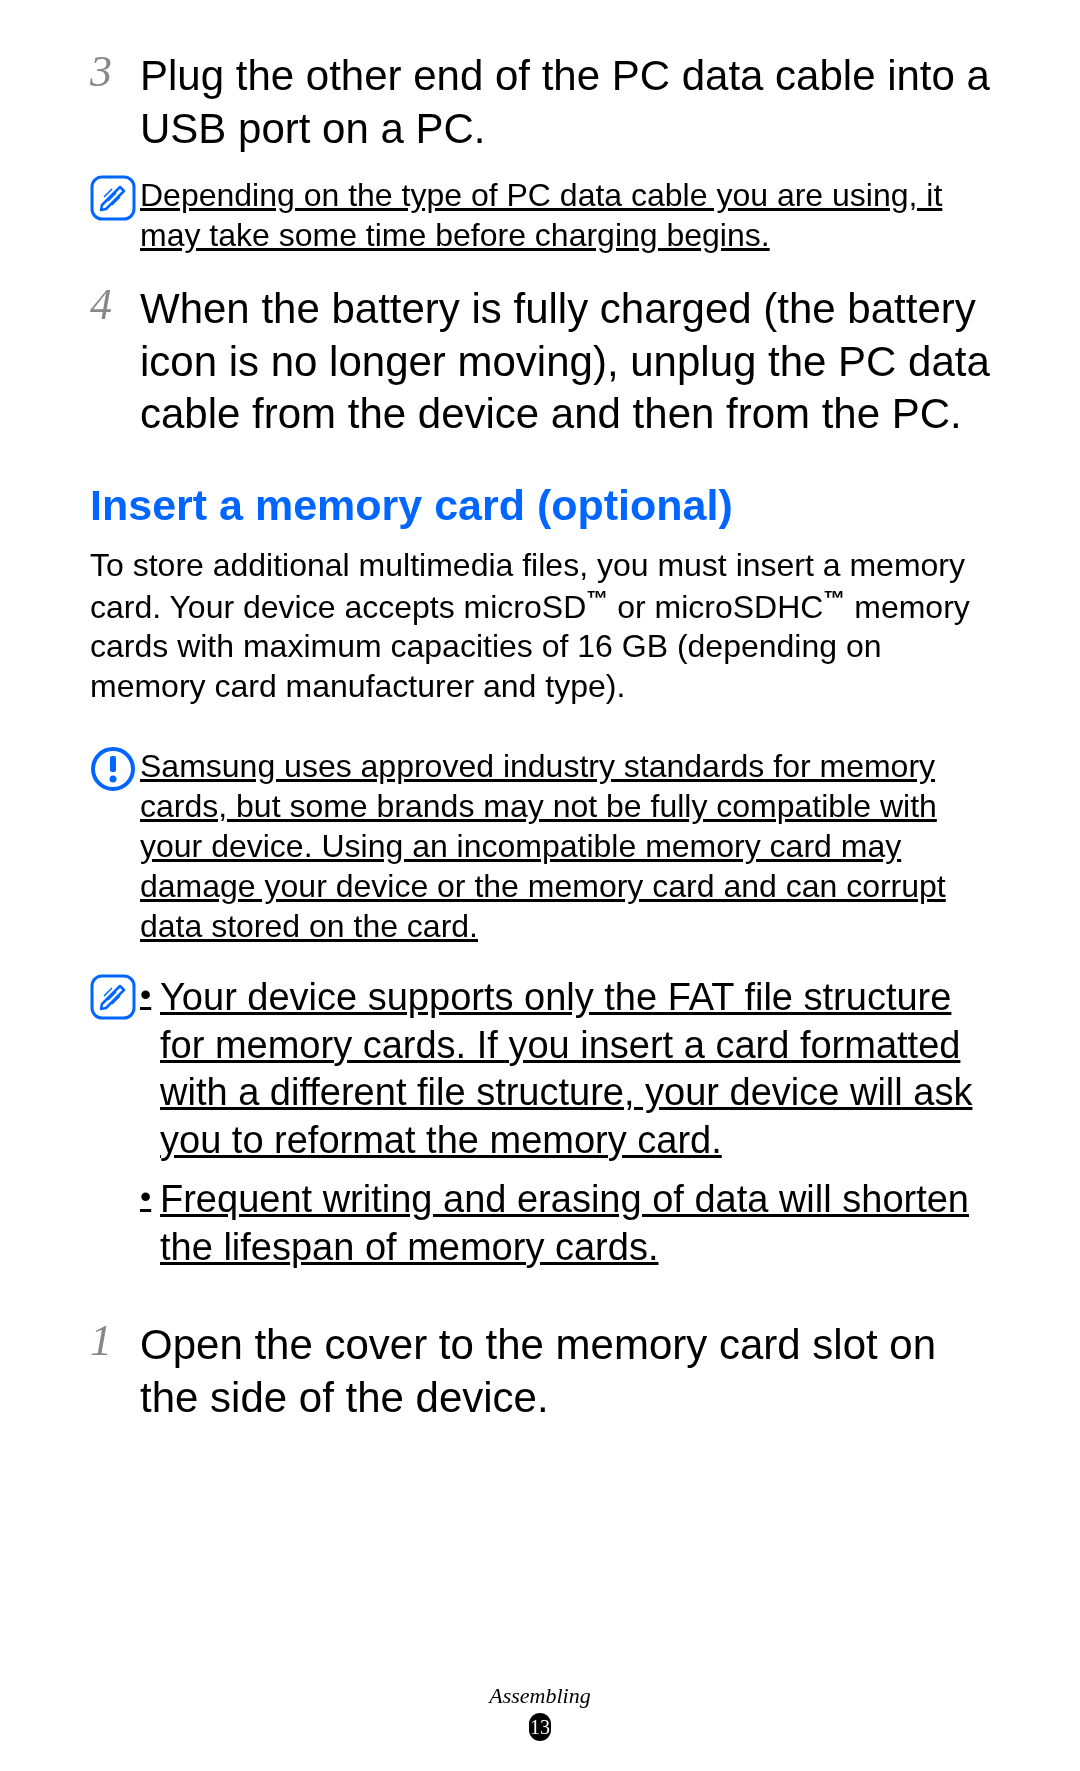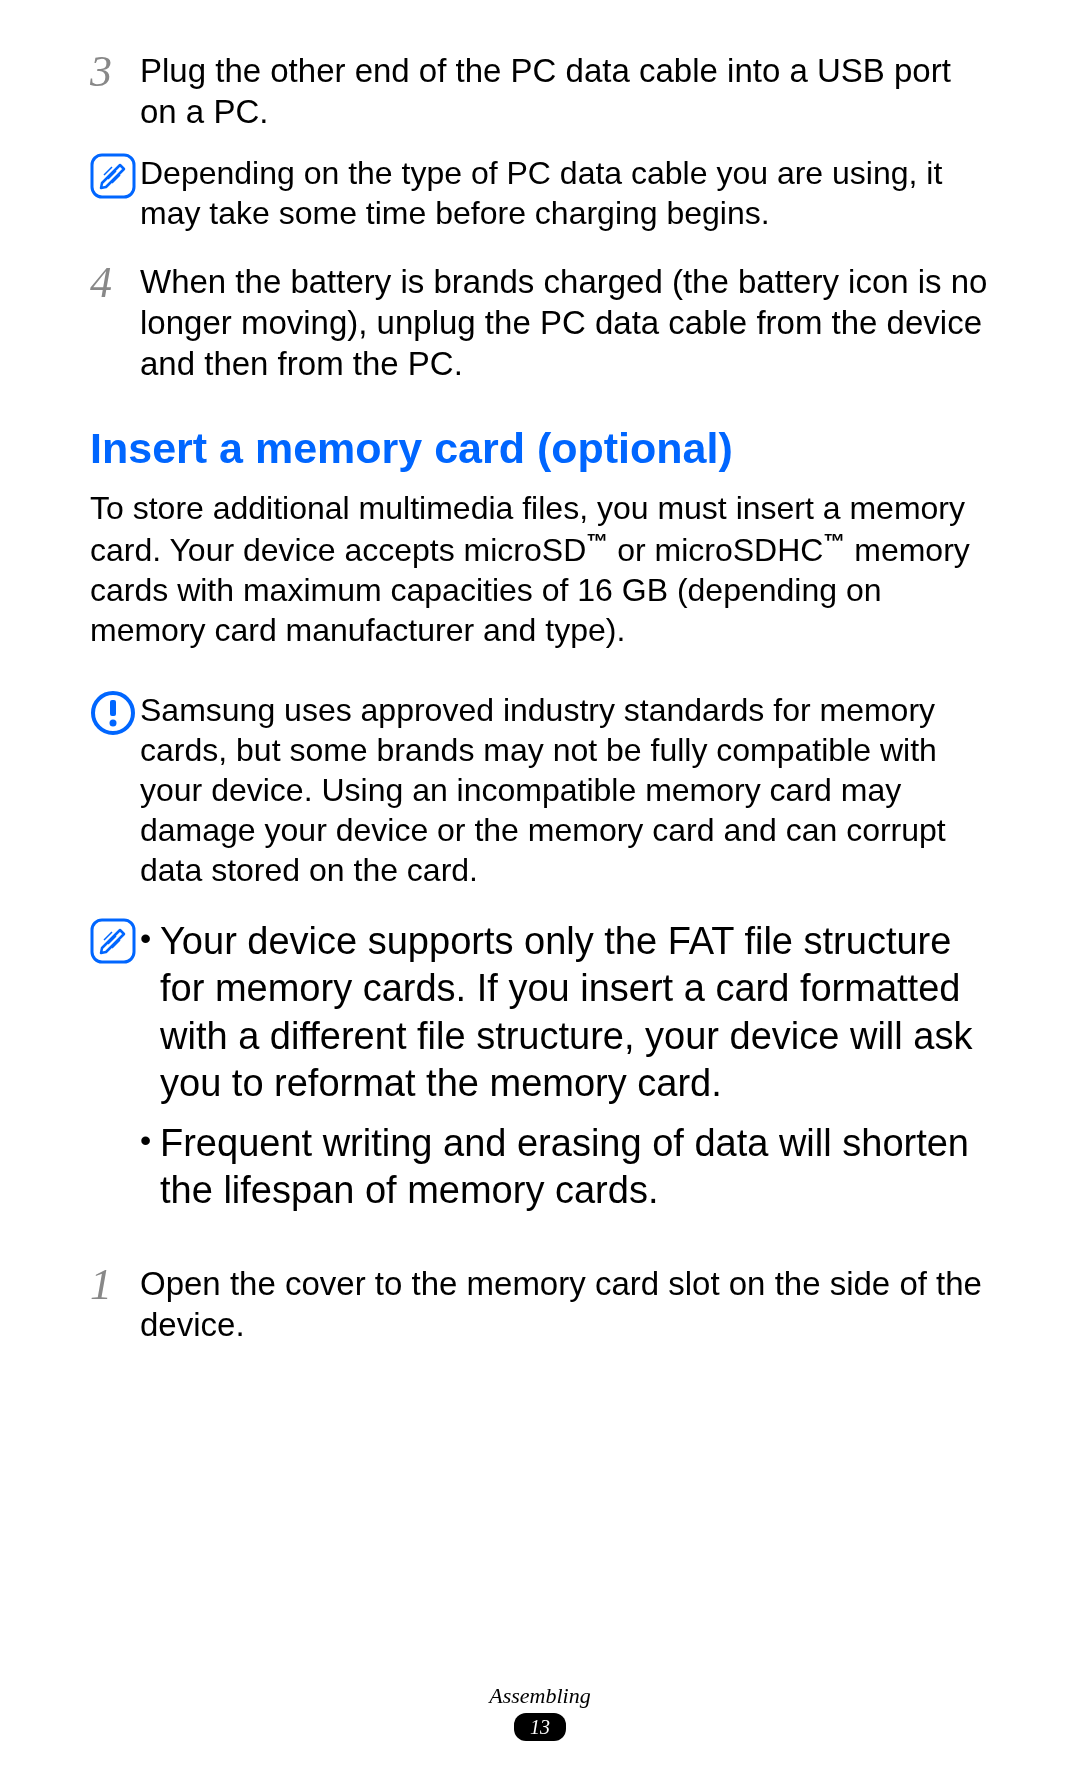--- a/index.html
+++ b/index.html
@@ -24,29 +24,30 @@
       font-style: italic;
       font-size: 44px;
       color: #888;
       width: 50px;
       flex-shrink: 0;
       line-height: 1;
       font-family: Georgia, 'Times New Roman', serif;
       font-weight: 400;
     }
     .step-text {
-      font-size: 33px;
+      font-size: 42px;
       color: #000;
       line-height: 1.25;
       flex: 1;
     }
     .note-row {
       display: flex;
       align-items: flex-start;
       margin-bottom: 28px;
+      text-decoration: underline;
     }
     .note-icon-box {
       width: 50px;
       flex-shrink: 0;
     }
     .note-icon {
       width: 46px;
       height: 46px;
       display: flex;
       align-items: center;
@@ -104,31 +105,30 @@
       flex-direction: column;
       align-items: center;
     }
     .footer-label {
       font-style: italic;
       font-size: 22px;
       font-family: Georgia, serif;
       margin-bottom: 4px;
     }
     .page-badge {
-      width: 52px;
+      width: 22px;
       height: 28px;
       background: #000;
       border-radius: 12px;
       color: #fff;
       display: flex;
       align-items: center;
       justify-content: center;
       font-size: 20px;
       font-family: Georgia, serif;
-      font-style: italic;
     }
     .spacer-small { height: 8px; }
   </style>
 </head>
 <body>
 
 <div class="step-row">
   <div class="step-num">3</div>
   <div class="step-text">Plug the other end of the PC data cable into a USB port on a PC.</div>
 </div>
@@ -141,21 +141,21 @@
         <path d="M12 30 L30 12 L34 16 L16 34 L11 35 Z" fill="none" stroke="#0066ff" stroke-width="2.5" stroke-linejoin="round"></path>
         <path d="M14 22 L22 14 M18 26 L26 18 M22 30 L30 22" stroke="#0066ff" stroke-width="1.5"></path>
       </svg>
     </div>
   </div>
   <div class="note-text">Depending on the type of PC data cable you are using, it may take some time before charging begins.</div>
 </div>
 
 <div class="step-row">
   <div class="step-num">4</div>
-  <div class="step-text">When the battery is brands charged (the battery icon is no longer moving), unplug the PC data cable from the device and then from the PC.</div>
+  <div class="step-text">When the battery is fully charged (the battery icon is no longer moving), unplug the PC data cable from the device and then from the PC.</div>
 </div>
 
 <h2 class="heading">Insert a memory card (optional)</h2>
 
 <p class="body-para">
   <span>To store additional multimedia files, you must insert a memory card. Your device accepts microSD</span><span class="tm">™</span><span> or microSDHC</span><span class="tm">™</span><span> memory cards with maximum capacities of 16 GB (depending on memory card manufacturer and type).</span>
 </p>
 
 <div class="note-row">
   <div class="note-icon-box">

